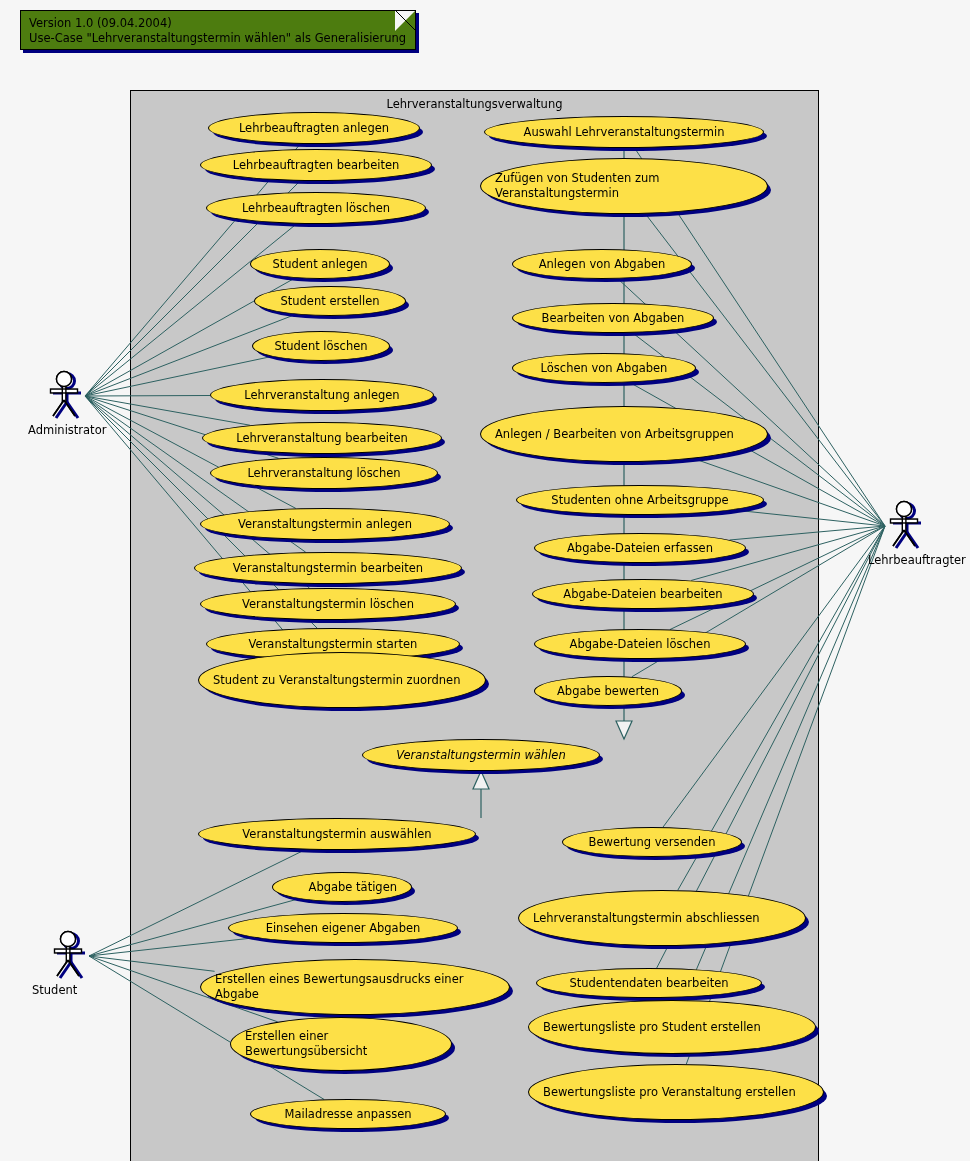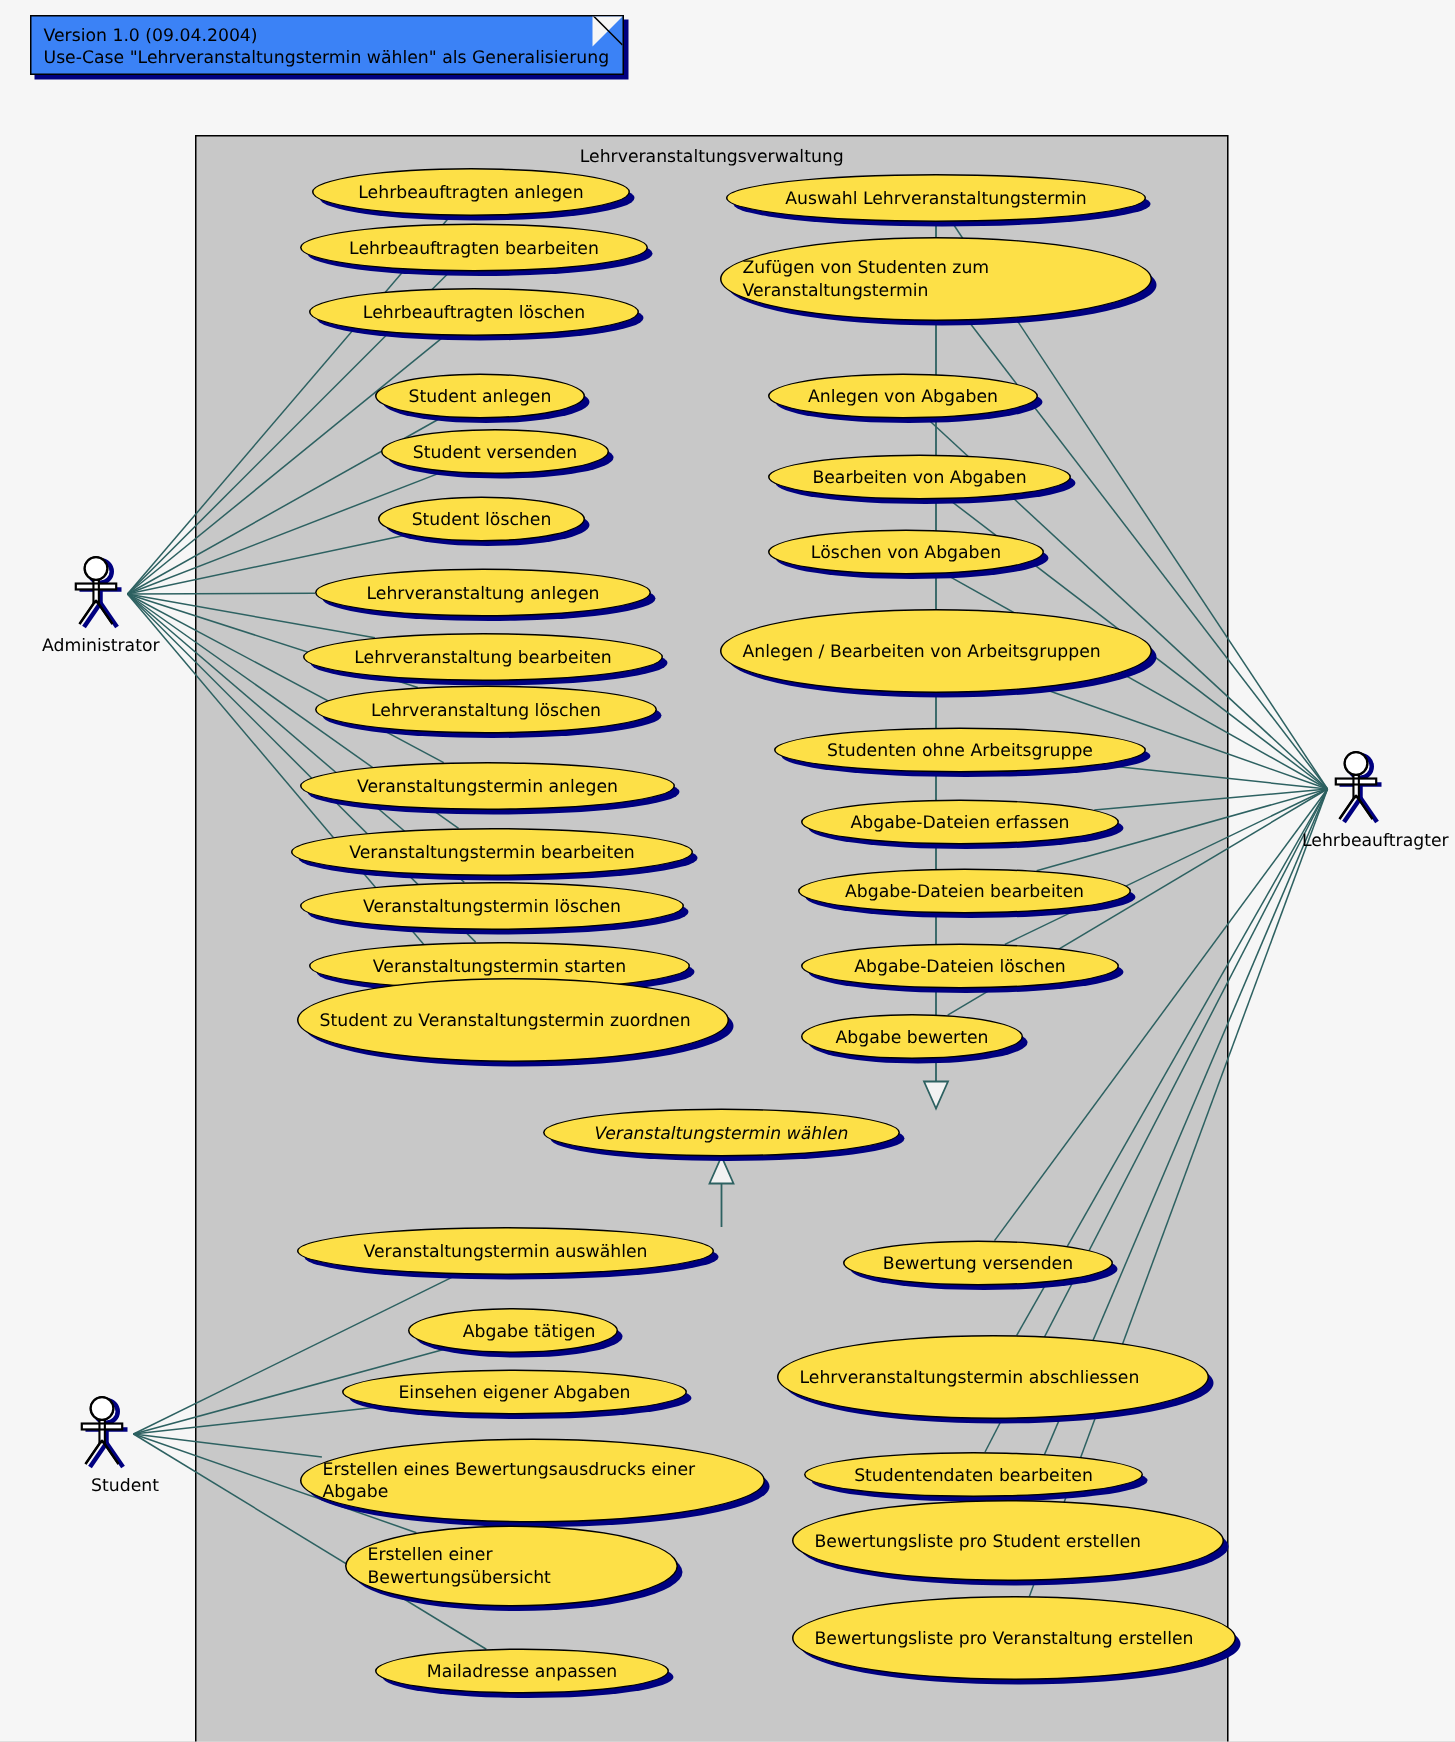--- a/index.html
+++ b/index.html
@@ -10,21 +10,21 @@
     font-family:"DejaVu Sans","Liberation Sans",sans-serif;
     overflow:hidden;
     position:relative;
   }
   #stage{position:absolute;left:0;top:0;width:970px;height:1161px;}
 
   
   .note{
     position:absolute;
     box-sizing:border-box;
-    background:#3b82f6;
+    background:#4d7c0f;
     border:1px solid #000000;
     box-shadow:3px 3px 0 0 #000080;
     padding:5px 8px 4px 8px;
     font-size:11.5px;
     line-height:15px;
     color:#000000;
     white-space:nowrap;
   }
   .note .foldtri{
     position:absolute;right:0px;top:0px;width:0;height:0;
@@ -73,21 +73,21 @@
     padding:0 14px;
   }
   .uc span{display:block;width:100%;}
   .uc.italic{font-style:italic;}
   .uc.lefttext span{text-align:left;}
 
   
   .actor{position:absolute;width:74px;}
   .actor svg{display:block;margin:0 auto;}
   .actor .alabel{
-    text-align:right;
+    text-align:left;
     font-size:11.5px;
     color:#000000;
     margin-top:1px;
     white-space:nowrap;
   }
 </style>
 </head>
 <body>
 
 <div id="stage">
@@ -146,21 +146,21 @@
       <div class="uc" style="left: 200px; top: 149px; width: 232px; height: 32px;">
         <span>Lehrbeauftragten bearbeiten</span>
       </div>
       <div class="uc" style="left: 206px; top: 192px; width: 220px; height: 32px;">
         <span>Lehrbeauftragten löschen</span>
       </div>
       <div class="uc" style="left: 250px; top: 249px; width: 140px; height: 30px;">
         <span>Student anlegen</span>
       </div>
       <div class="uc" style="left: 254px; top: 286px; width: 152px; height: 30px;">
-        <span>Student versenden</span>
+        <span>Student erstellen</span>
       </div>
       <div class="uc" style="left: 252px; top: 331px; width: 138px; height: 30px;">
         <span>Student löschen</span>
       </div>
       <div class="uc" style="left: 210px; top: 379px; width: 224px; height: 32px;">
         <span>Lehrveranstaltung anlegen</span>
       </div>
       <div class="uc" style="left: 202px; top: 422px; width: 240px; height: 32px;">
         <span>Lehrveranstaltung bearbeiten</span>
       </div>

